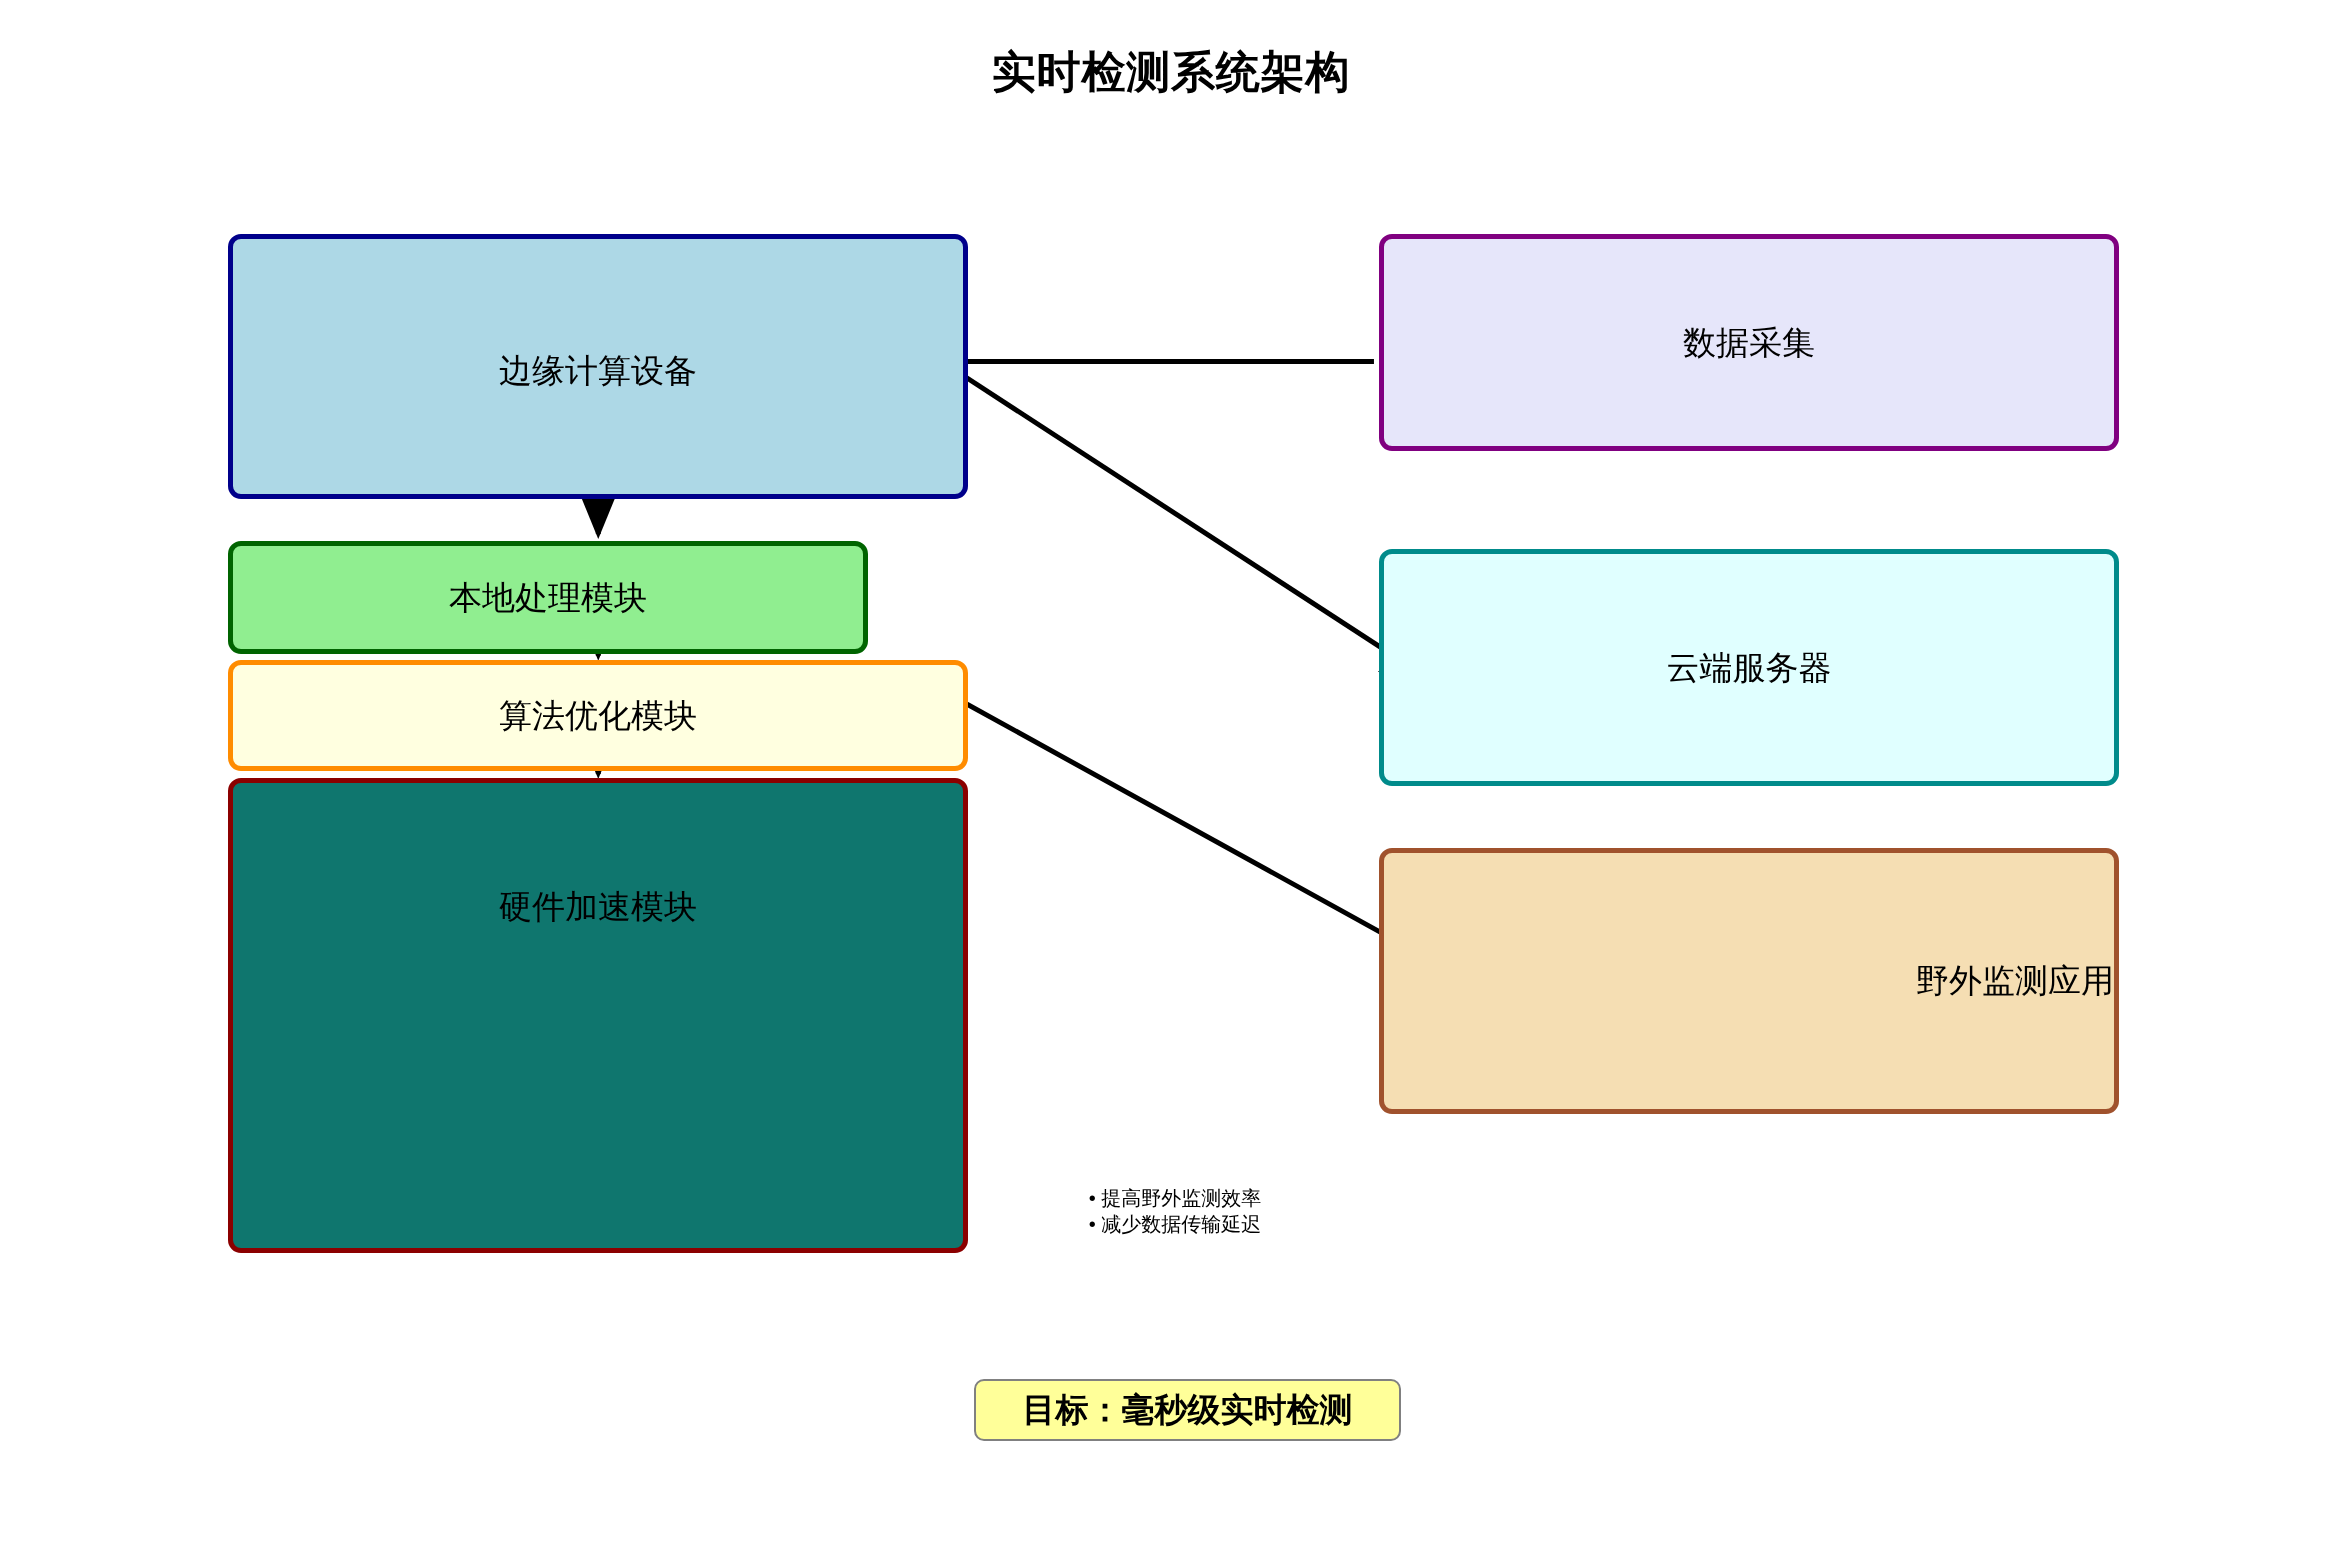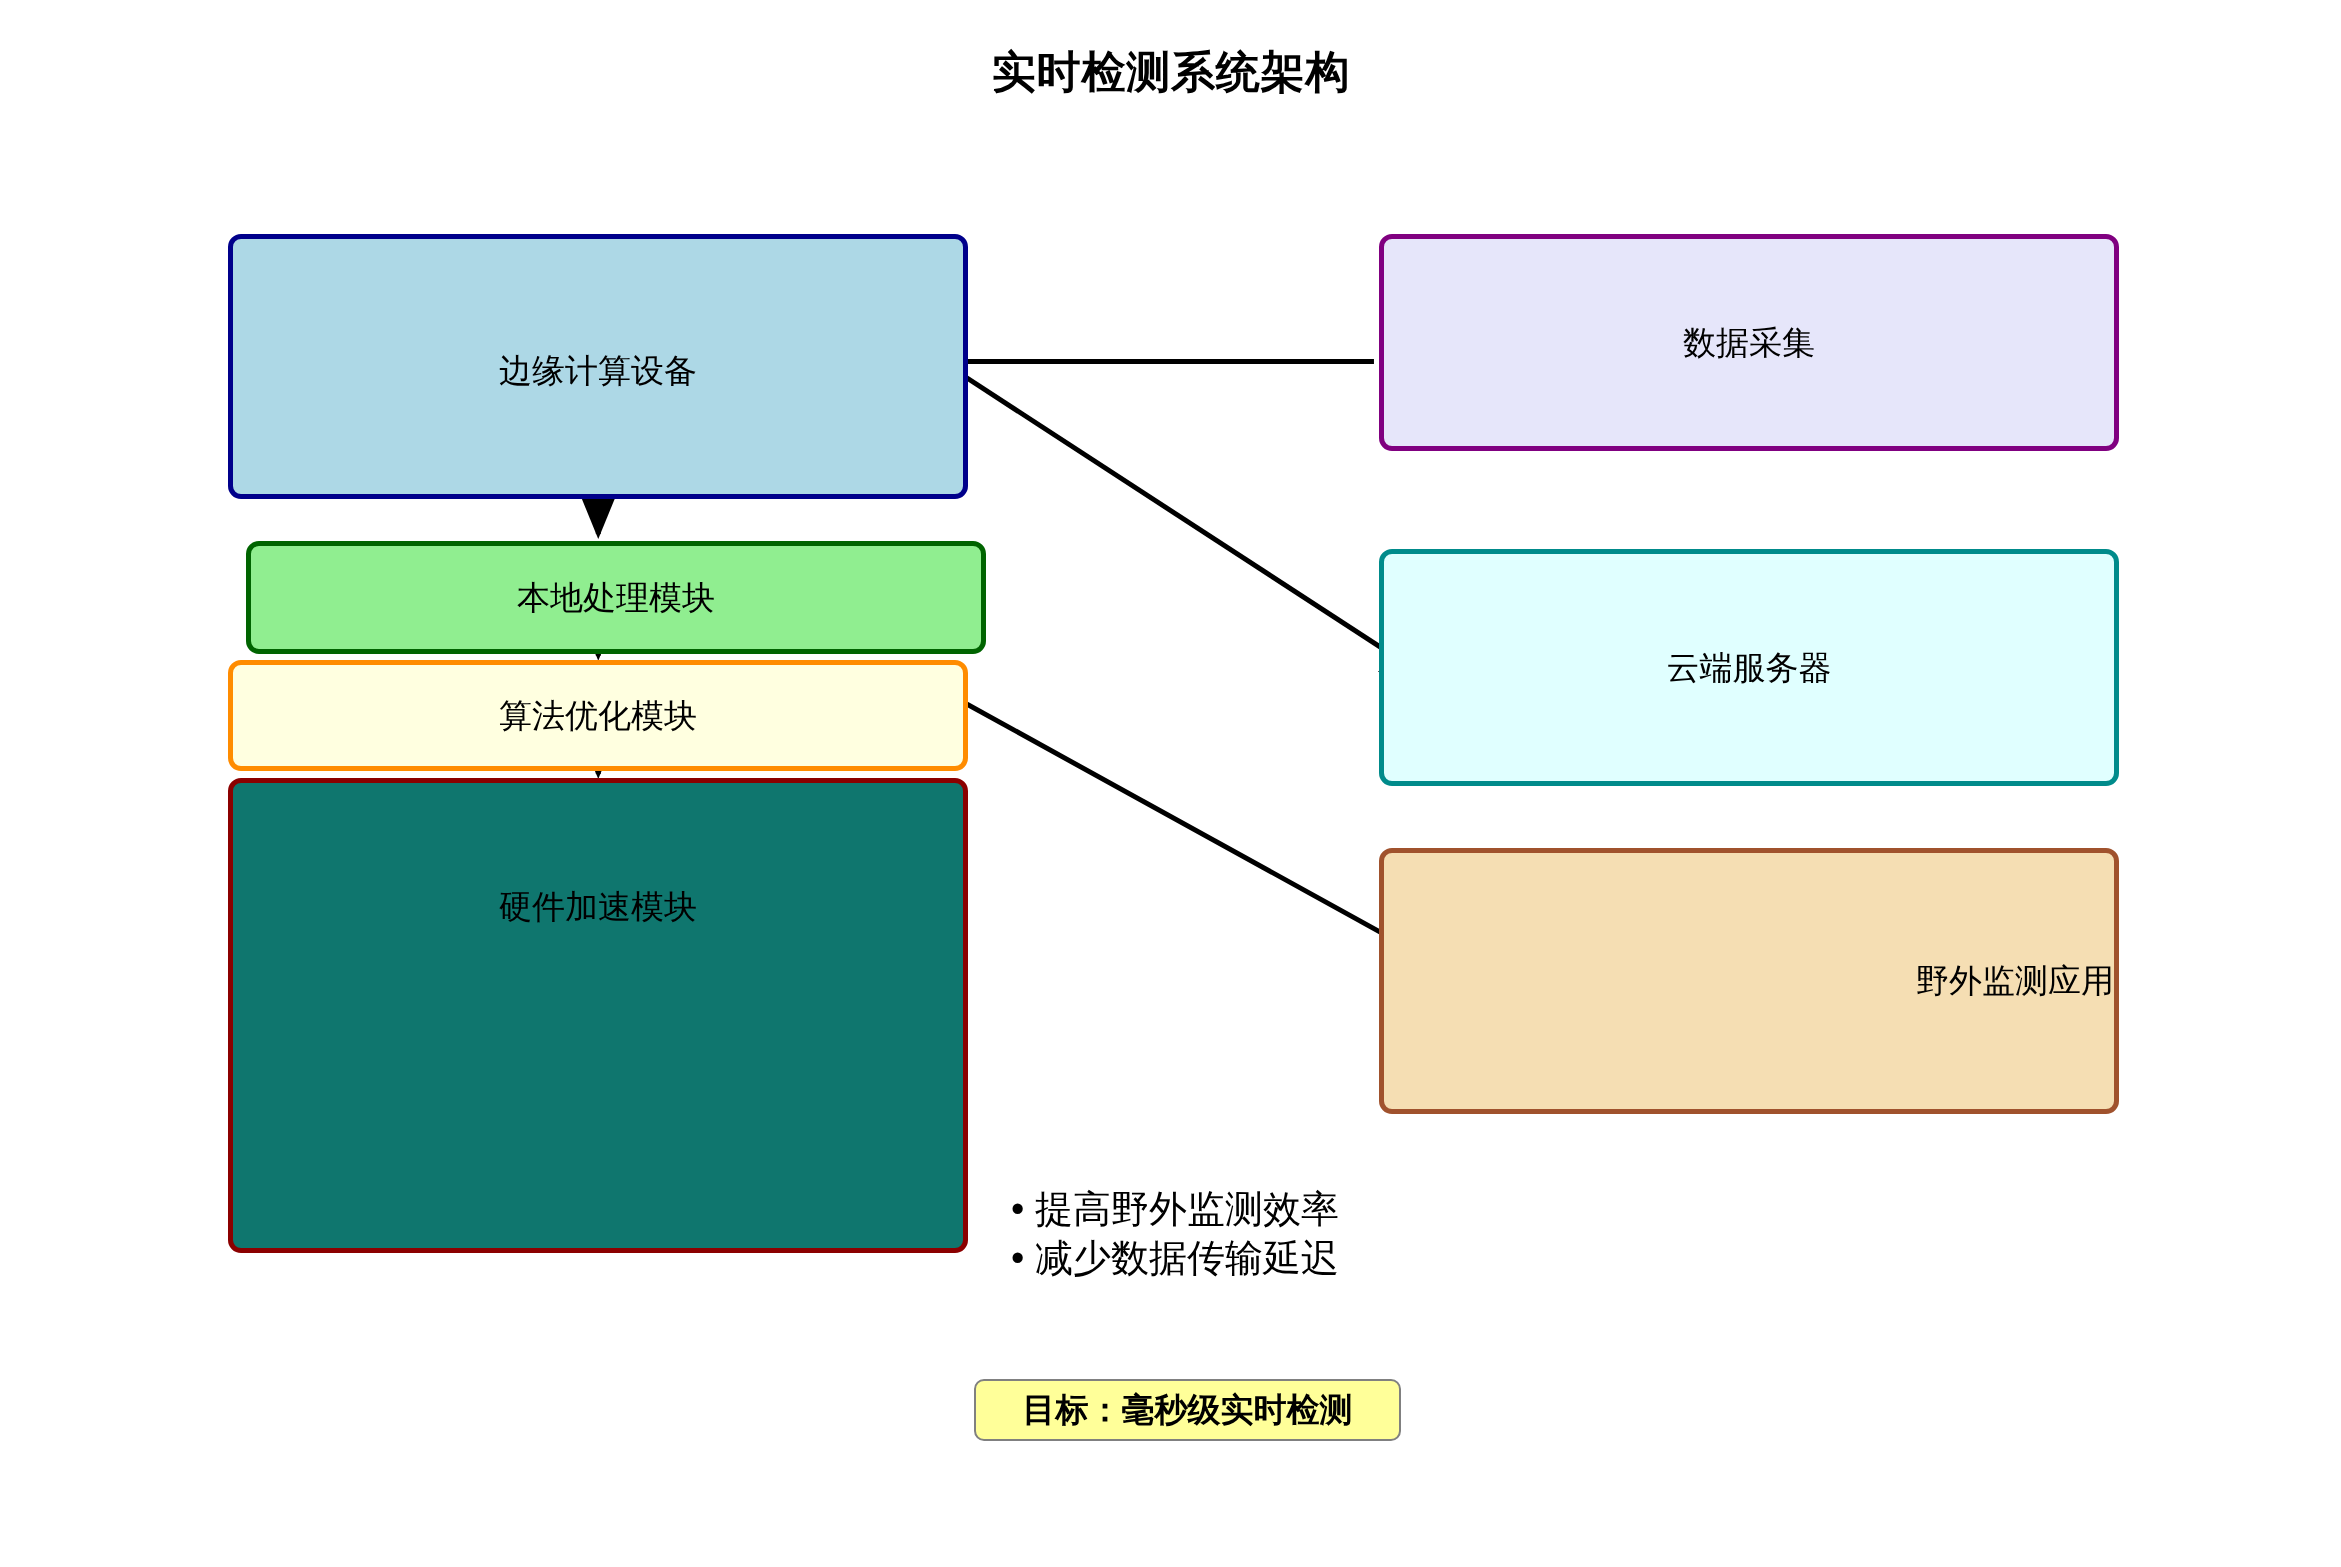--- a/index.html
+++ b/index.html
@@ -43,21 +43,21 @@
   }
   .node-label {
     font-size: 33px;
     color: #000000;
     line-height: 1.2;
     white-space: nowrap;
   }
   
   #node-edge      { left: 228px;  top: 234px;  width: 740px; height: 265px;
                     background: #ADD8E6; border-color: #00008B; }
-  #node-local     { left: 246px;  top: 541px;  width: 740px; height: 113px;
+  #node-local     { left: 228px;  top: 541px;  width: 640px; height: 113px;
                     background: #90EE90; border-color: #006400; }
   #node-algo      { left: 228px;  top: 660px;  width: 740px; height: 111px;
                     background: #FFFFE0; border-color: #FF8C00; }
   #node-hardware  { left: 228px;  top: 778px;  width: 740px; height: 475px;
                     background: #0f766e; border-color: #8B0000; }
   
   #node-acquire   { left: 1379px; top: 234px;  width: 740px; height: 217px;
                     background: #E6E6FA; border-color: #800080; }
   #node-cloud     { left: 1379px; top: 549px;  width: 740px; height: 237px;
                     background: #E0FFFF; border-color: #008B8B; }
@@ -67,21 +67,21 @@
   
   #node-hardware .node-label { position: relative; top: -109px; }
   #node-edge .node-label { position: relative; top: -3.3px; margin-top: 15px; }
 
   .bullets {
     position: absolute;
     left: 904px;
     top: 1185px;
     width: 542px;
     text-align: center;
-    font-size: 38px;
+    font-size: 20px;
     color: #000000;
     line-height: 1.30;
   }
   .bullets div { white-space: nowrap; }
 
   .goal-badge {
     position: absolute;
     left: 974px;
     top: 1379px;
     width: 427px;

